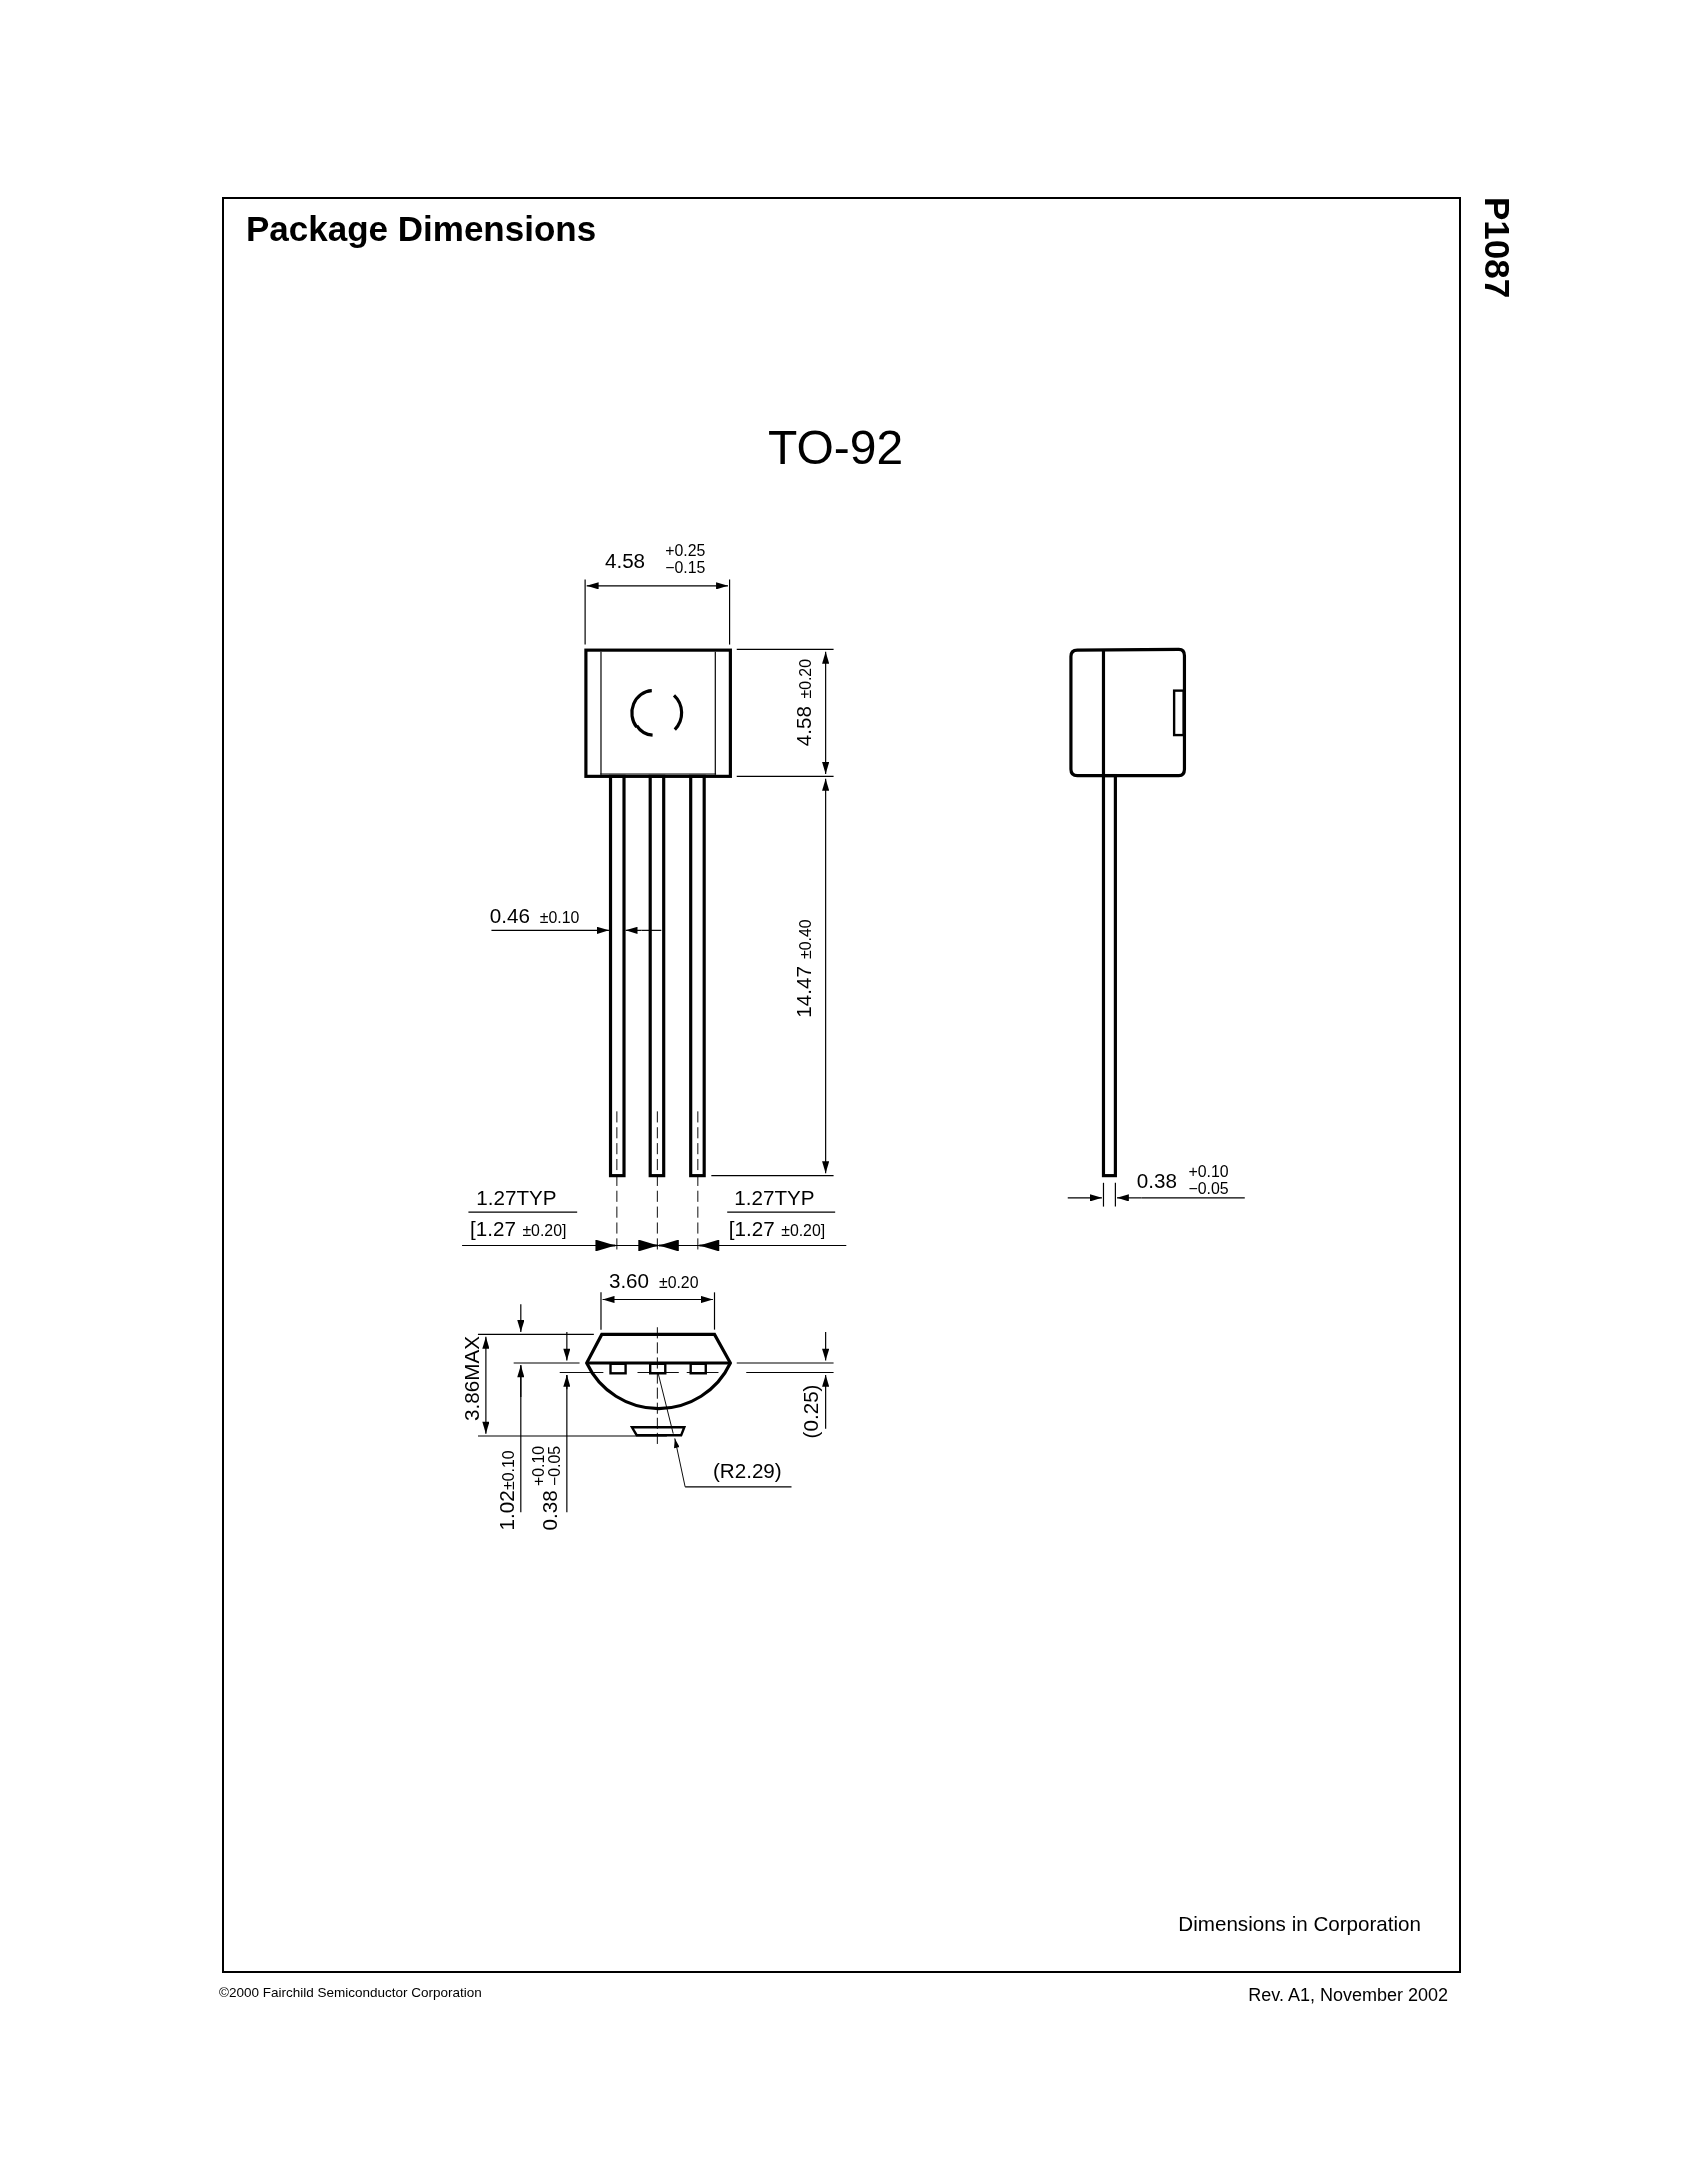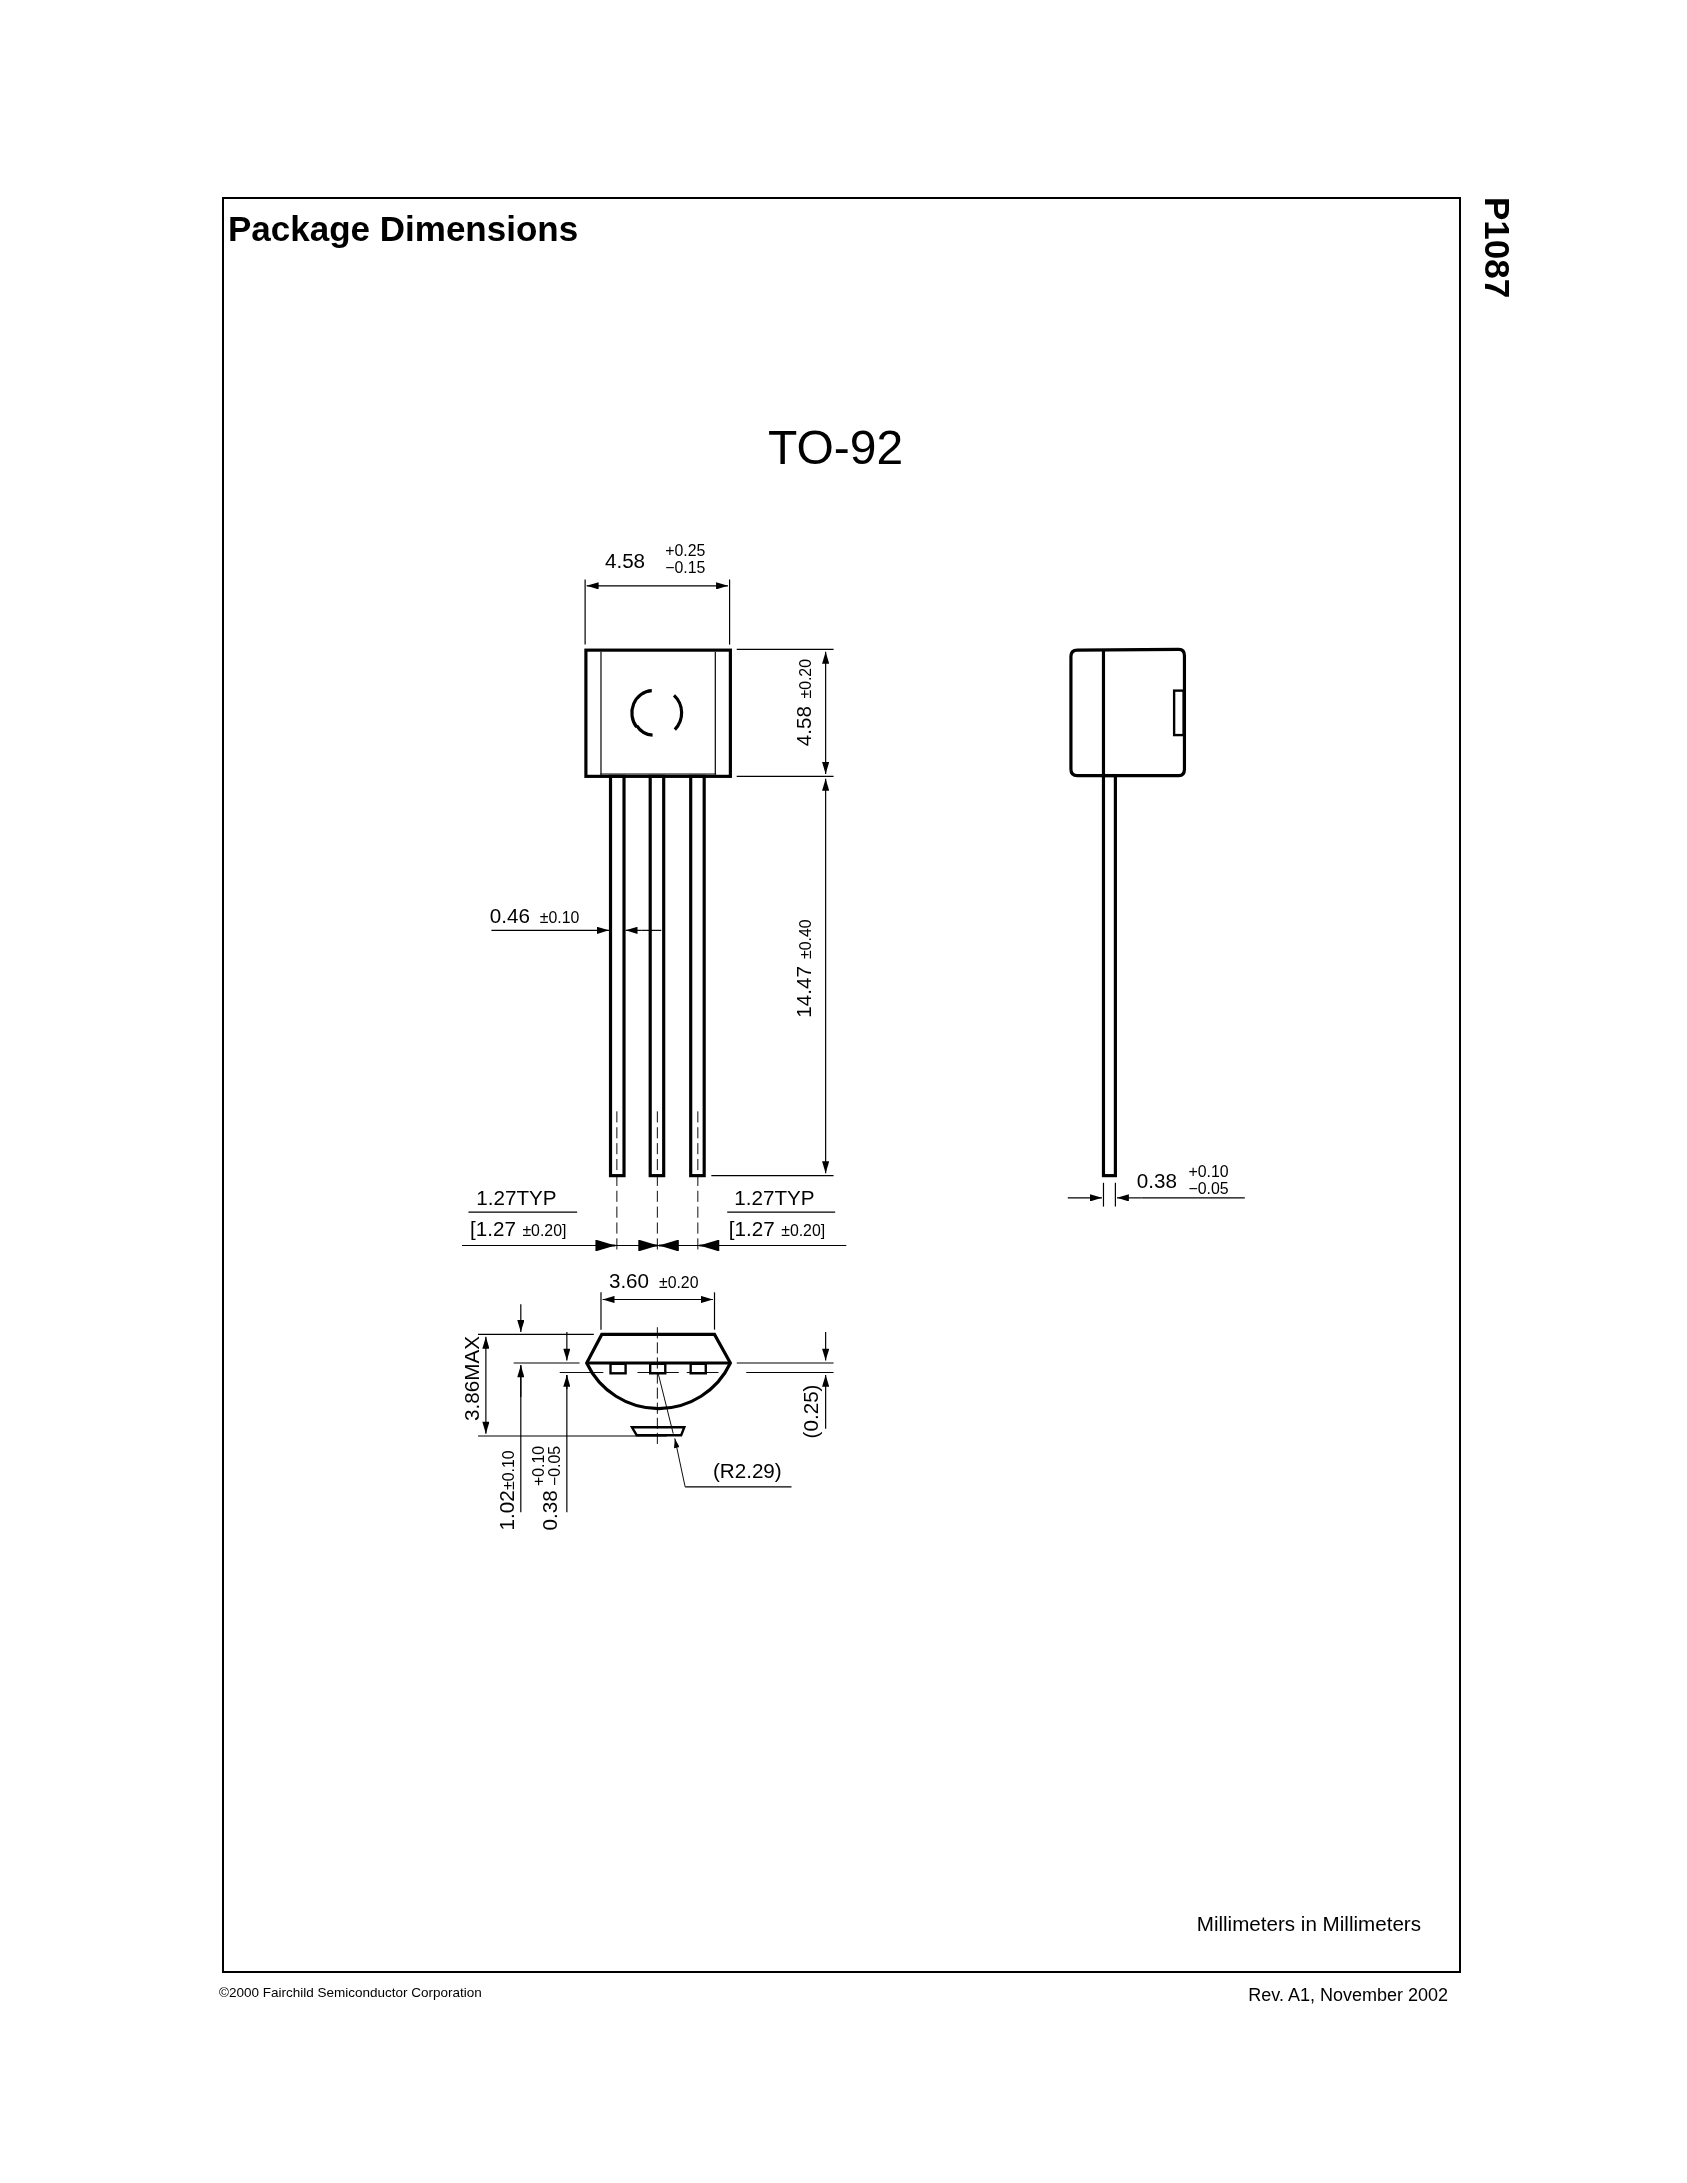--- a/index.html
+++ b/index.html
@@ -1,20 +1,20 @@
 <!DOCTYPE html>
 <html style="font-size:12.7px"><head>
 <meta charset="utf-8">
 <style>
   html, body { margin:0; padding:0; background:#ffffff; }
   body { width:1687px; height:2183px; position:relative; overflow:hidden;
          font-family:"Liberation Sans", sans-serif; color:#000; }
   .frame { position:absolute; left:222px; top:197px; width:1239px; height:1776px;
            border:2.4px solid #000; box-sizing:border-box; }
-  .title { position:absolute; left:228px; top:209px; font-size:35px; font-weight:bold;
+  .title { position:absolute; left:246px; top:209px; font-size:35px; font-weight:bold;
            font-family:"Liberation Sans", sans-serif; }
   .part { position:absolute; left:1477px; top:197px; font-size:35px; font-weight:bold;
           writing-mode:vertical-rl; }
   .pkg { position:absolute; left:768px; top:420px; font-size:48px; }
   .units { position:absolute; right:266px; top:1912px; font-size:20.6px; }
   .foot-left { position:absolute; left:219px; top:1985px; font-size:13.5px; }
   .foot-right { position:absolute; right:239px; top:1985px; font-size:18px; }
   svg { position:absolute; left:0; top:0; }
   svg text { font-family:"Liberation Sans", sans-serif; fill:#000; }
 </style>
@@ -159,16 +159,16 @@
     <text transform="translate(647,1928) rotate(-90)" font-size="26">1.02</text>
     <text transform="translate(647,1877) rotate(-90)" font-size="20">±0.10</text>
     <text transform="translate(702,1928) rotate(-90)" font-size="26">0.38</text>
     <text transform="translate(685,1872) rotate(-90)" font-size="20">+0.10</text>
     <text transform="translate(705,1872) rotate(-90)" font-size="20">−0.05</text>
     <text transform="translate(1030,1812) rotate(-90)" font-size="26">(0.25)</text>
     <text x="898" y="1862" font-size="26">(R2.29)</text>
   </g>
 </svg>
 
-<div class="units">Millimeters in Millimeters</div>
+<div class="units">Dimensions in Corporation</div>
 <div class="foot-left">©2000 Fairchild Semiconductor Corporation</div>
 <div class="foot-right">Rev. A1, November 2002</div>
 
 
 </body></html>

